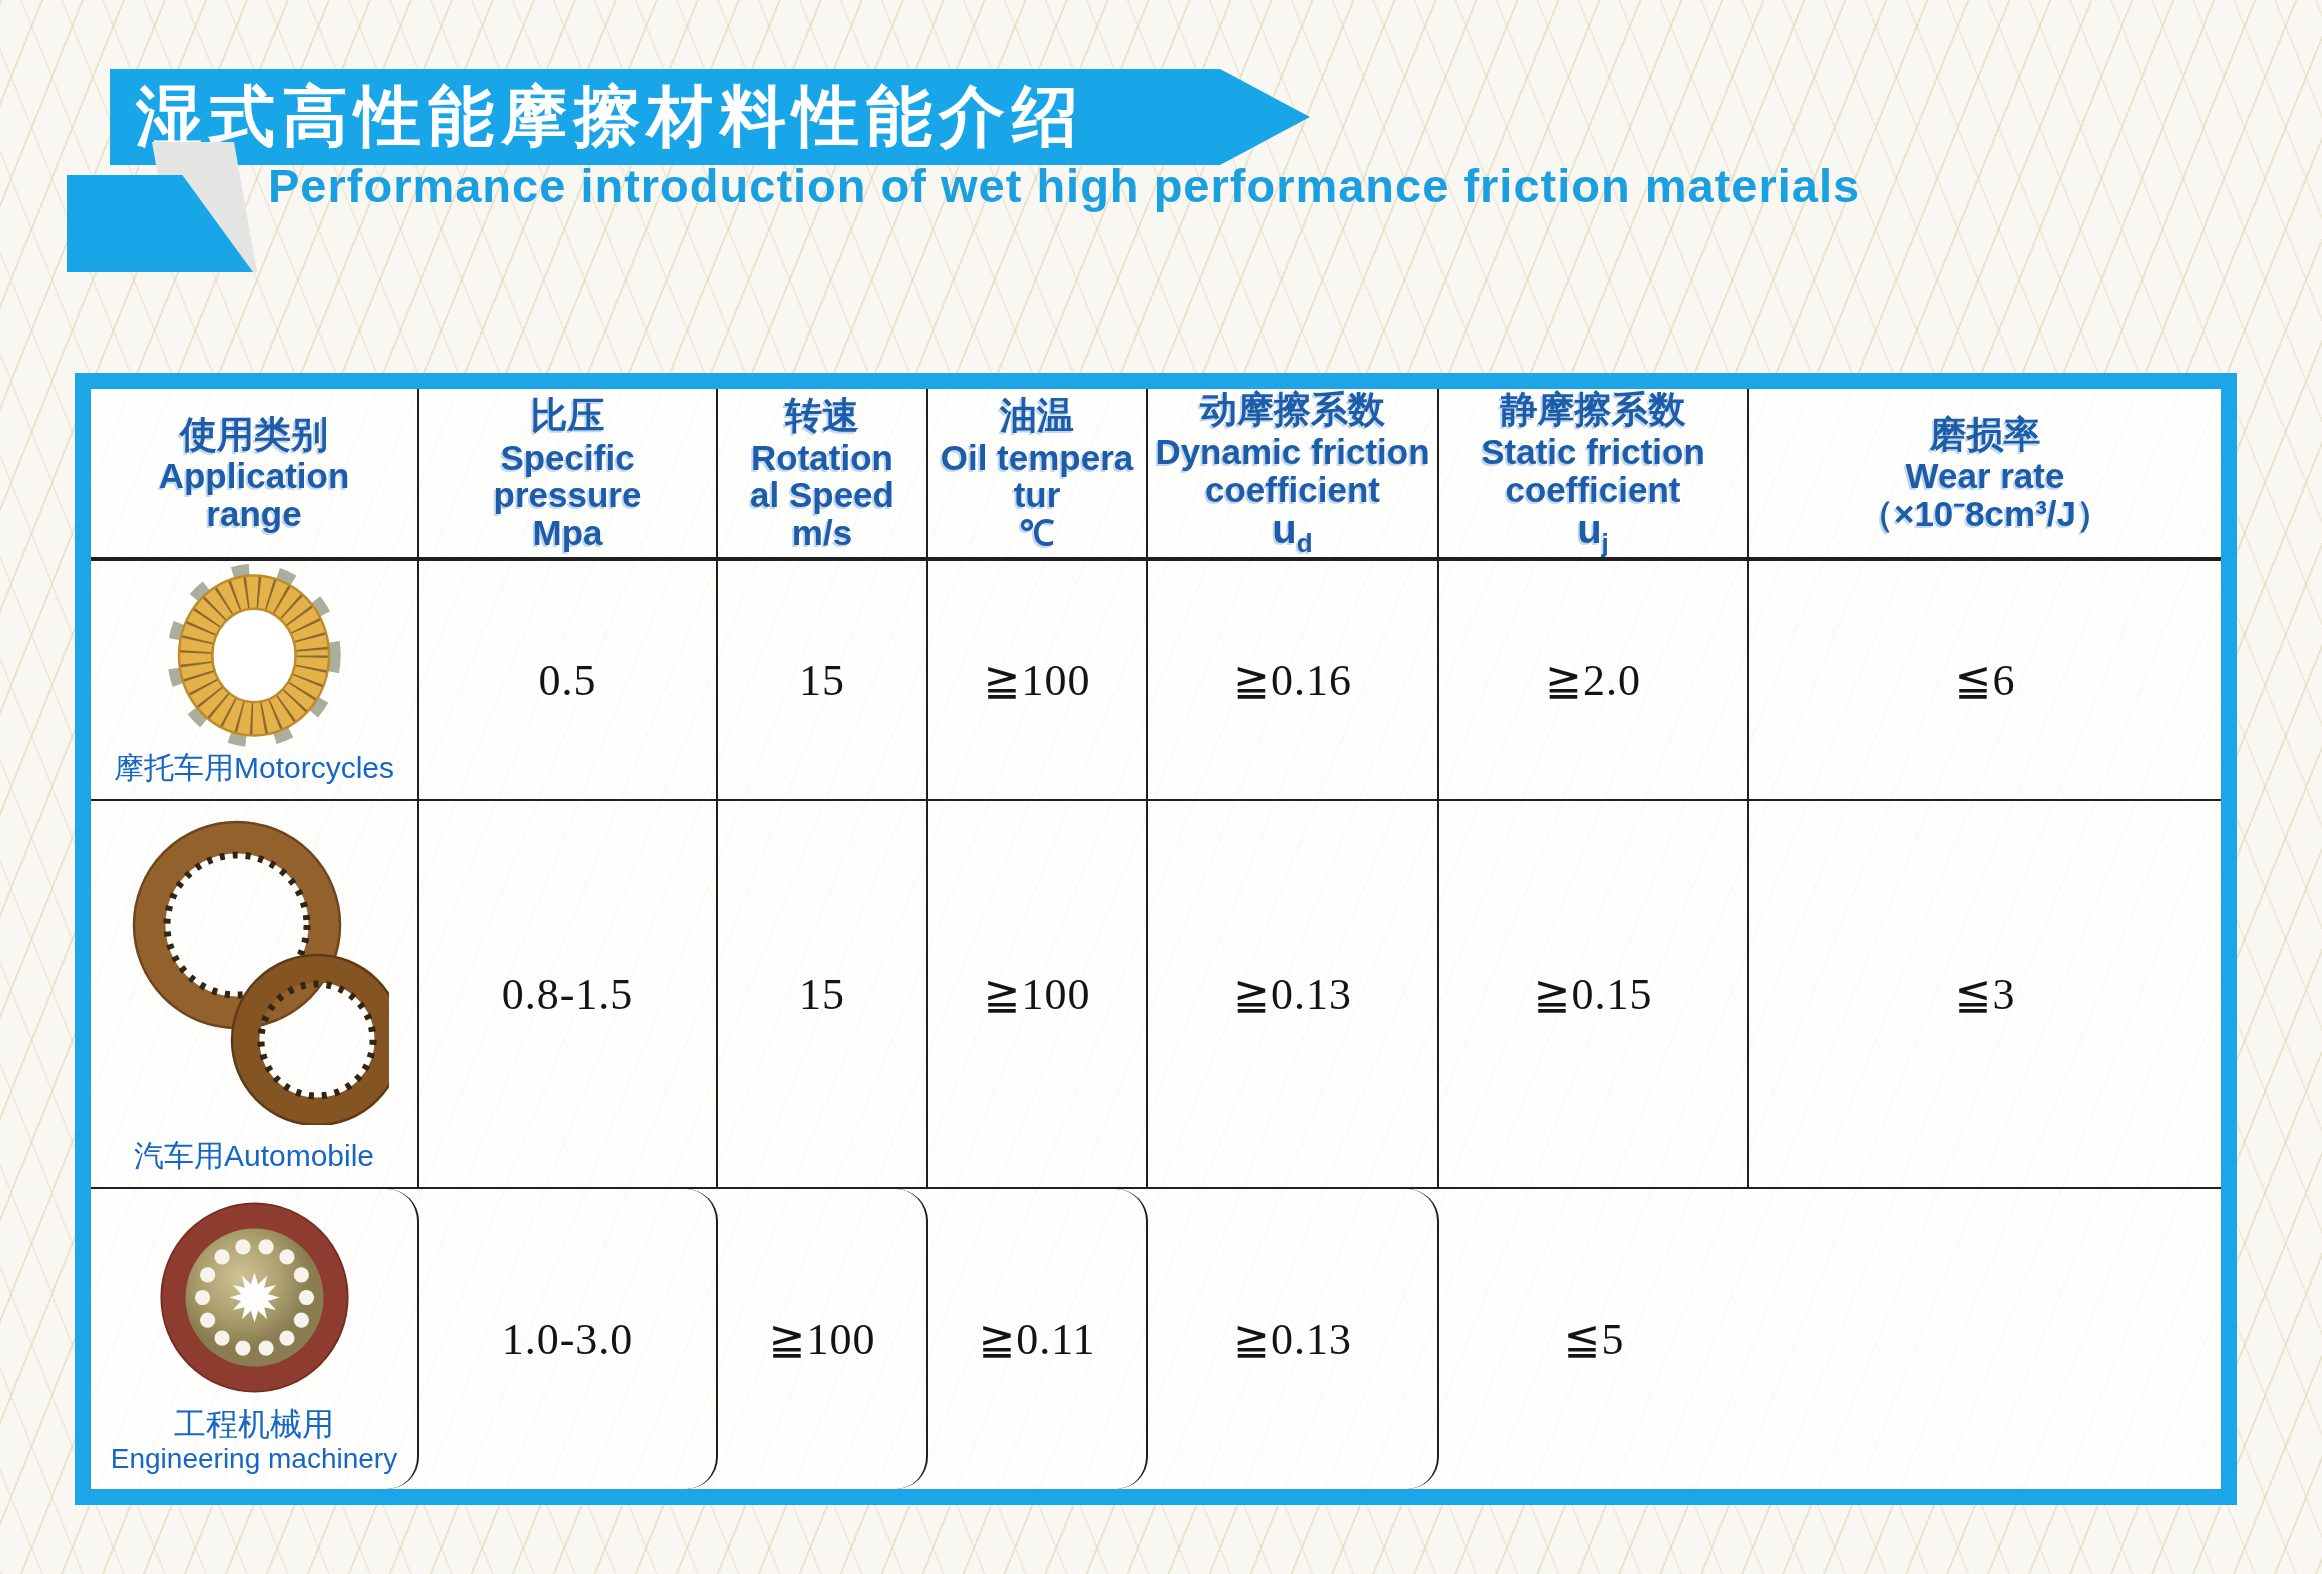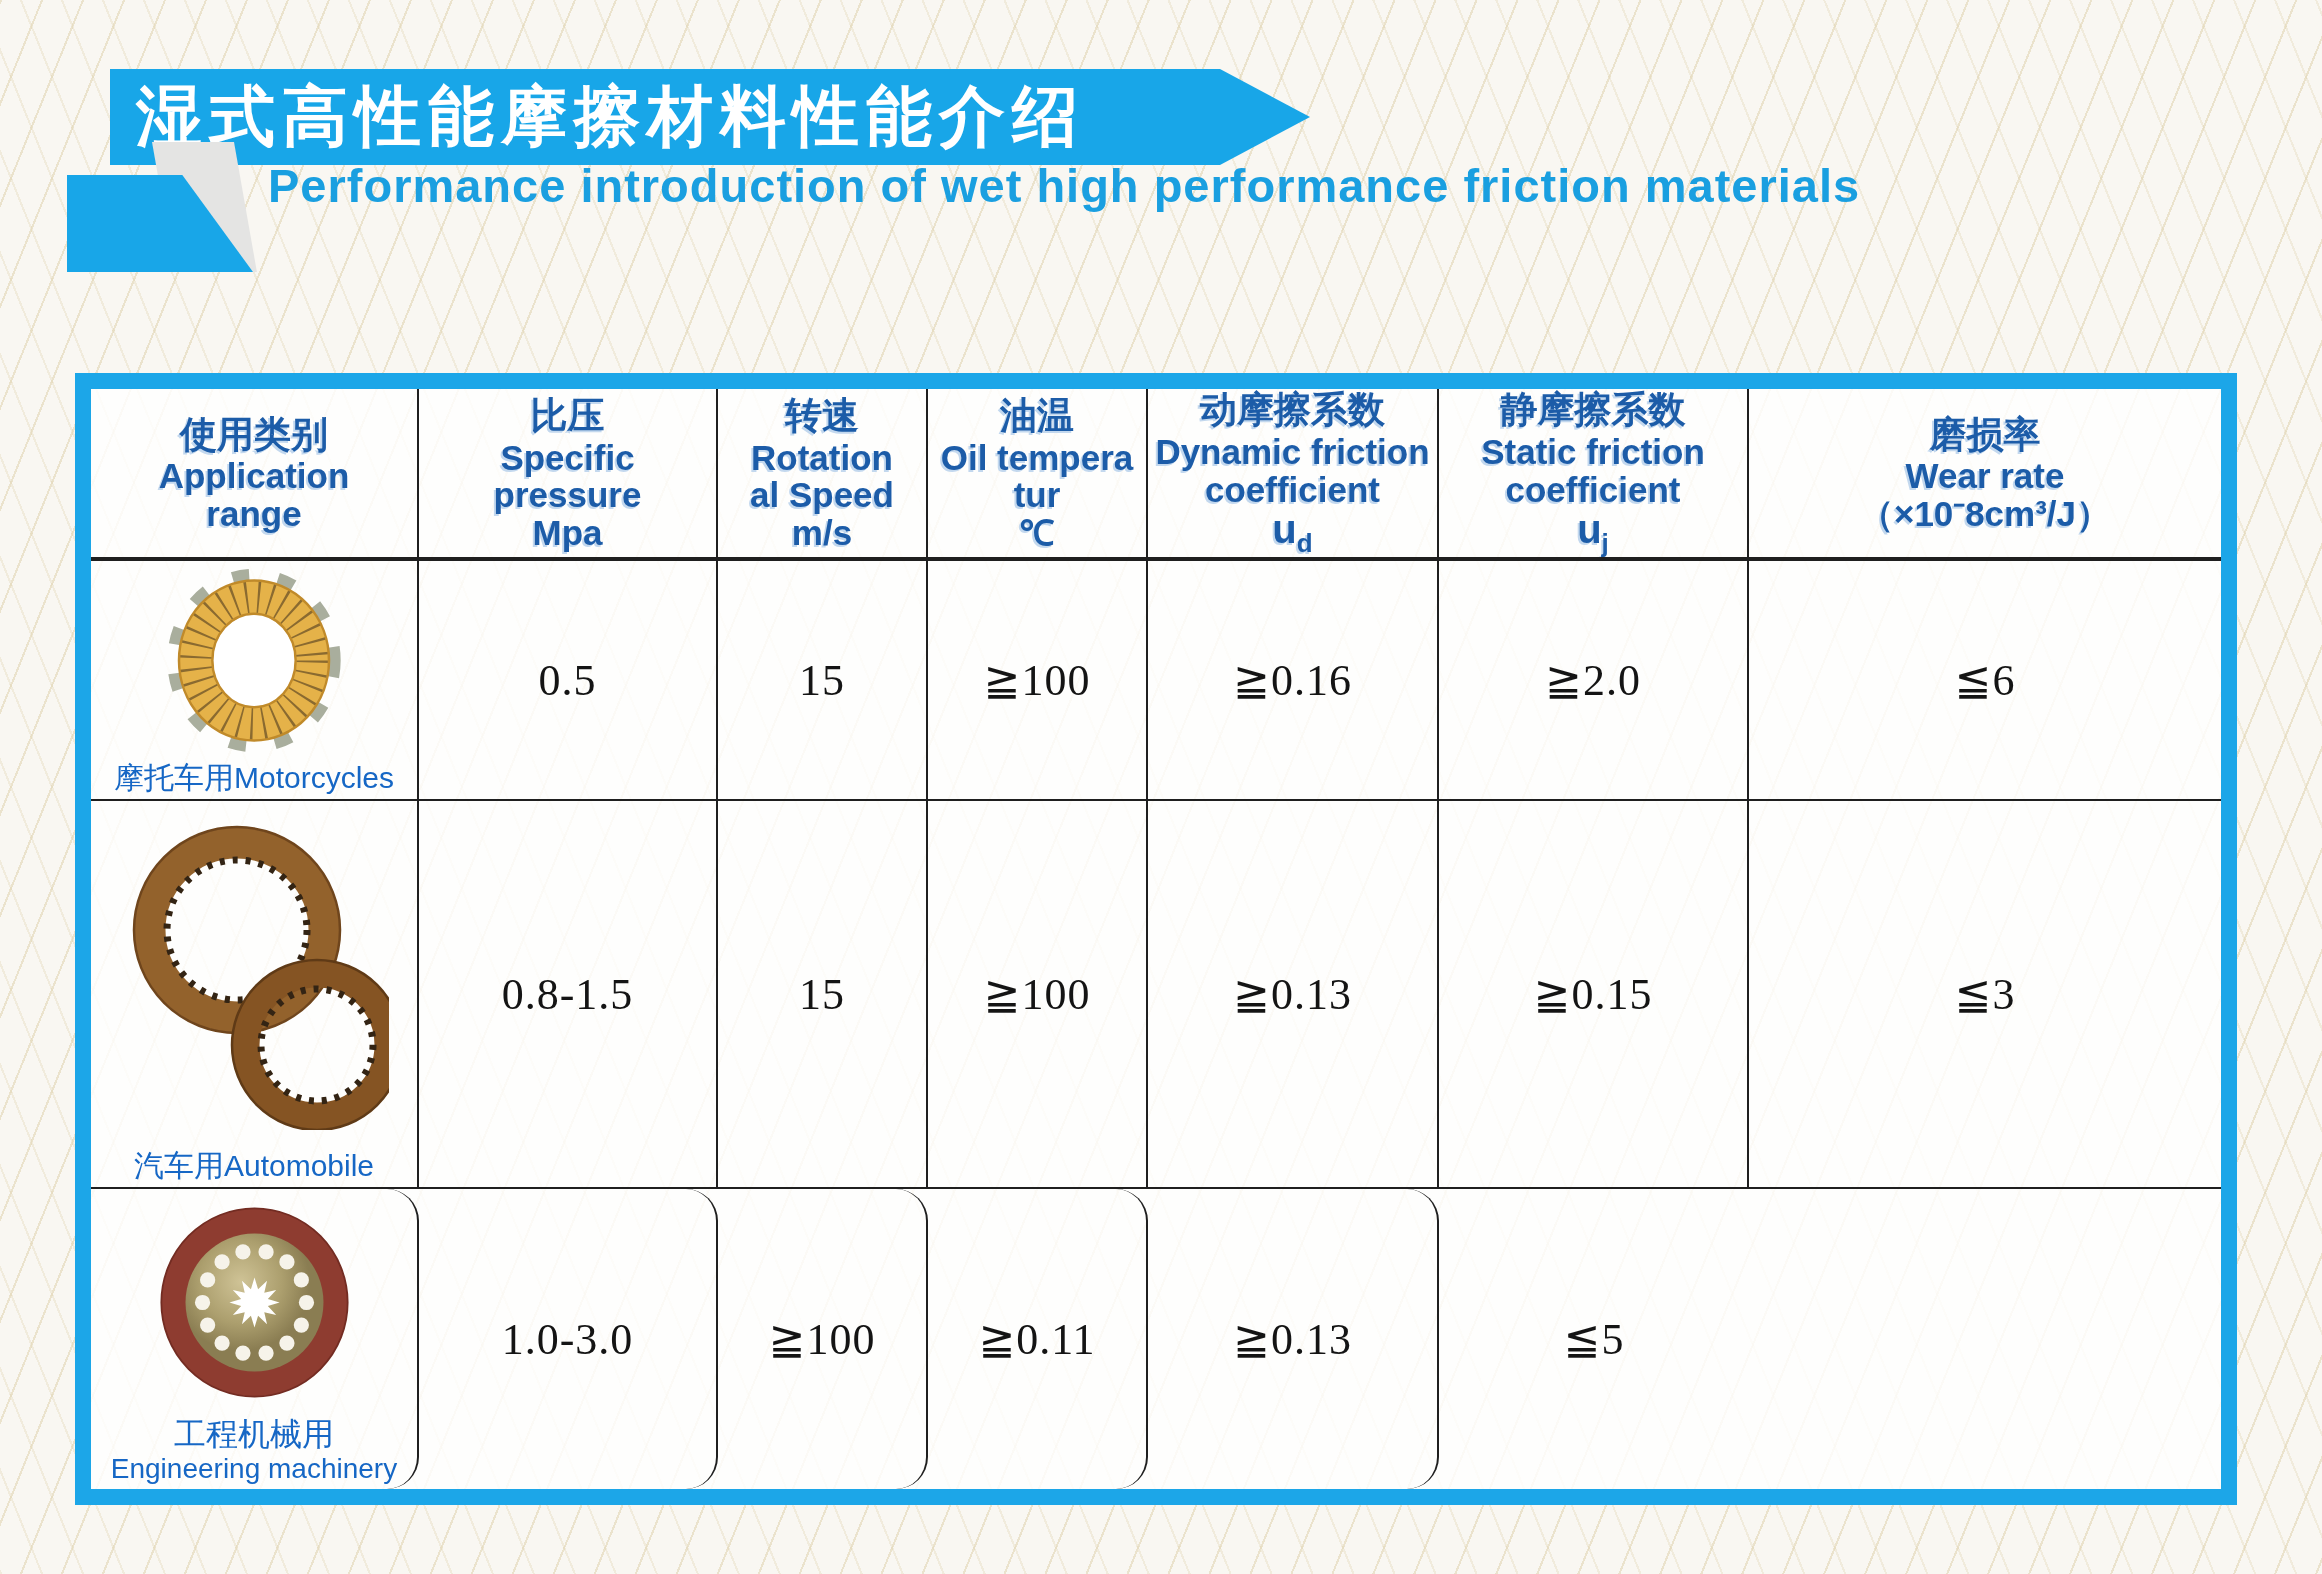--- a/index.html
+++ b/index.html
@@ -73,21 +73,21 @@
   }
   .h-sym { color:#1c5ca8; font-weight:bold; font-size:40px; line-height:1.05;
     text-shadow:-2px 2px 0 #c3d8ee; }
   .h-sym sub { font-size:26px; }
 
   .val {
     font-family:"Liberation Serif","DejaVu Serif",serif;
     font-size:44px; color:#141414; letter-spacing:1px;
   }
 
-  .app-cell { justify-content:flex-end; padding-bottom:4px; }
+  .app-cell { justify-content:flex-end; padding-bottom:14px; }
   .app-img { flex:1 1 auto; display:flex; align-items:center; justify-content:center; min-height:0; }
   .app-label {
     color:#1667c5; font-size:30px; line-height:1.15; text-align:center; white-space:nowrap;
   }
 </style>
 </head>
 <body>
 
 <div class="page">
 

